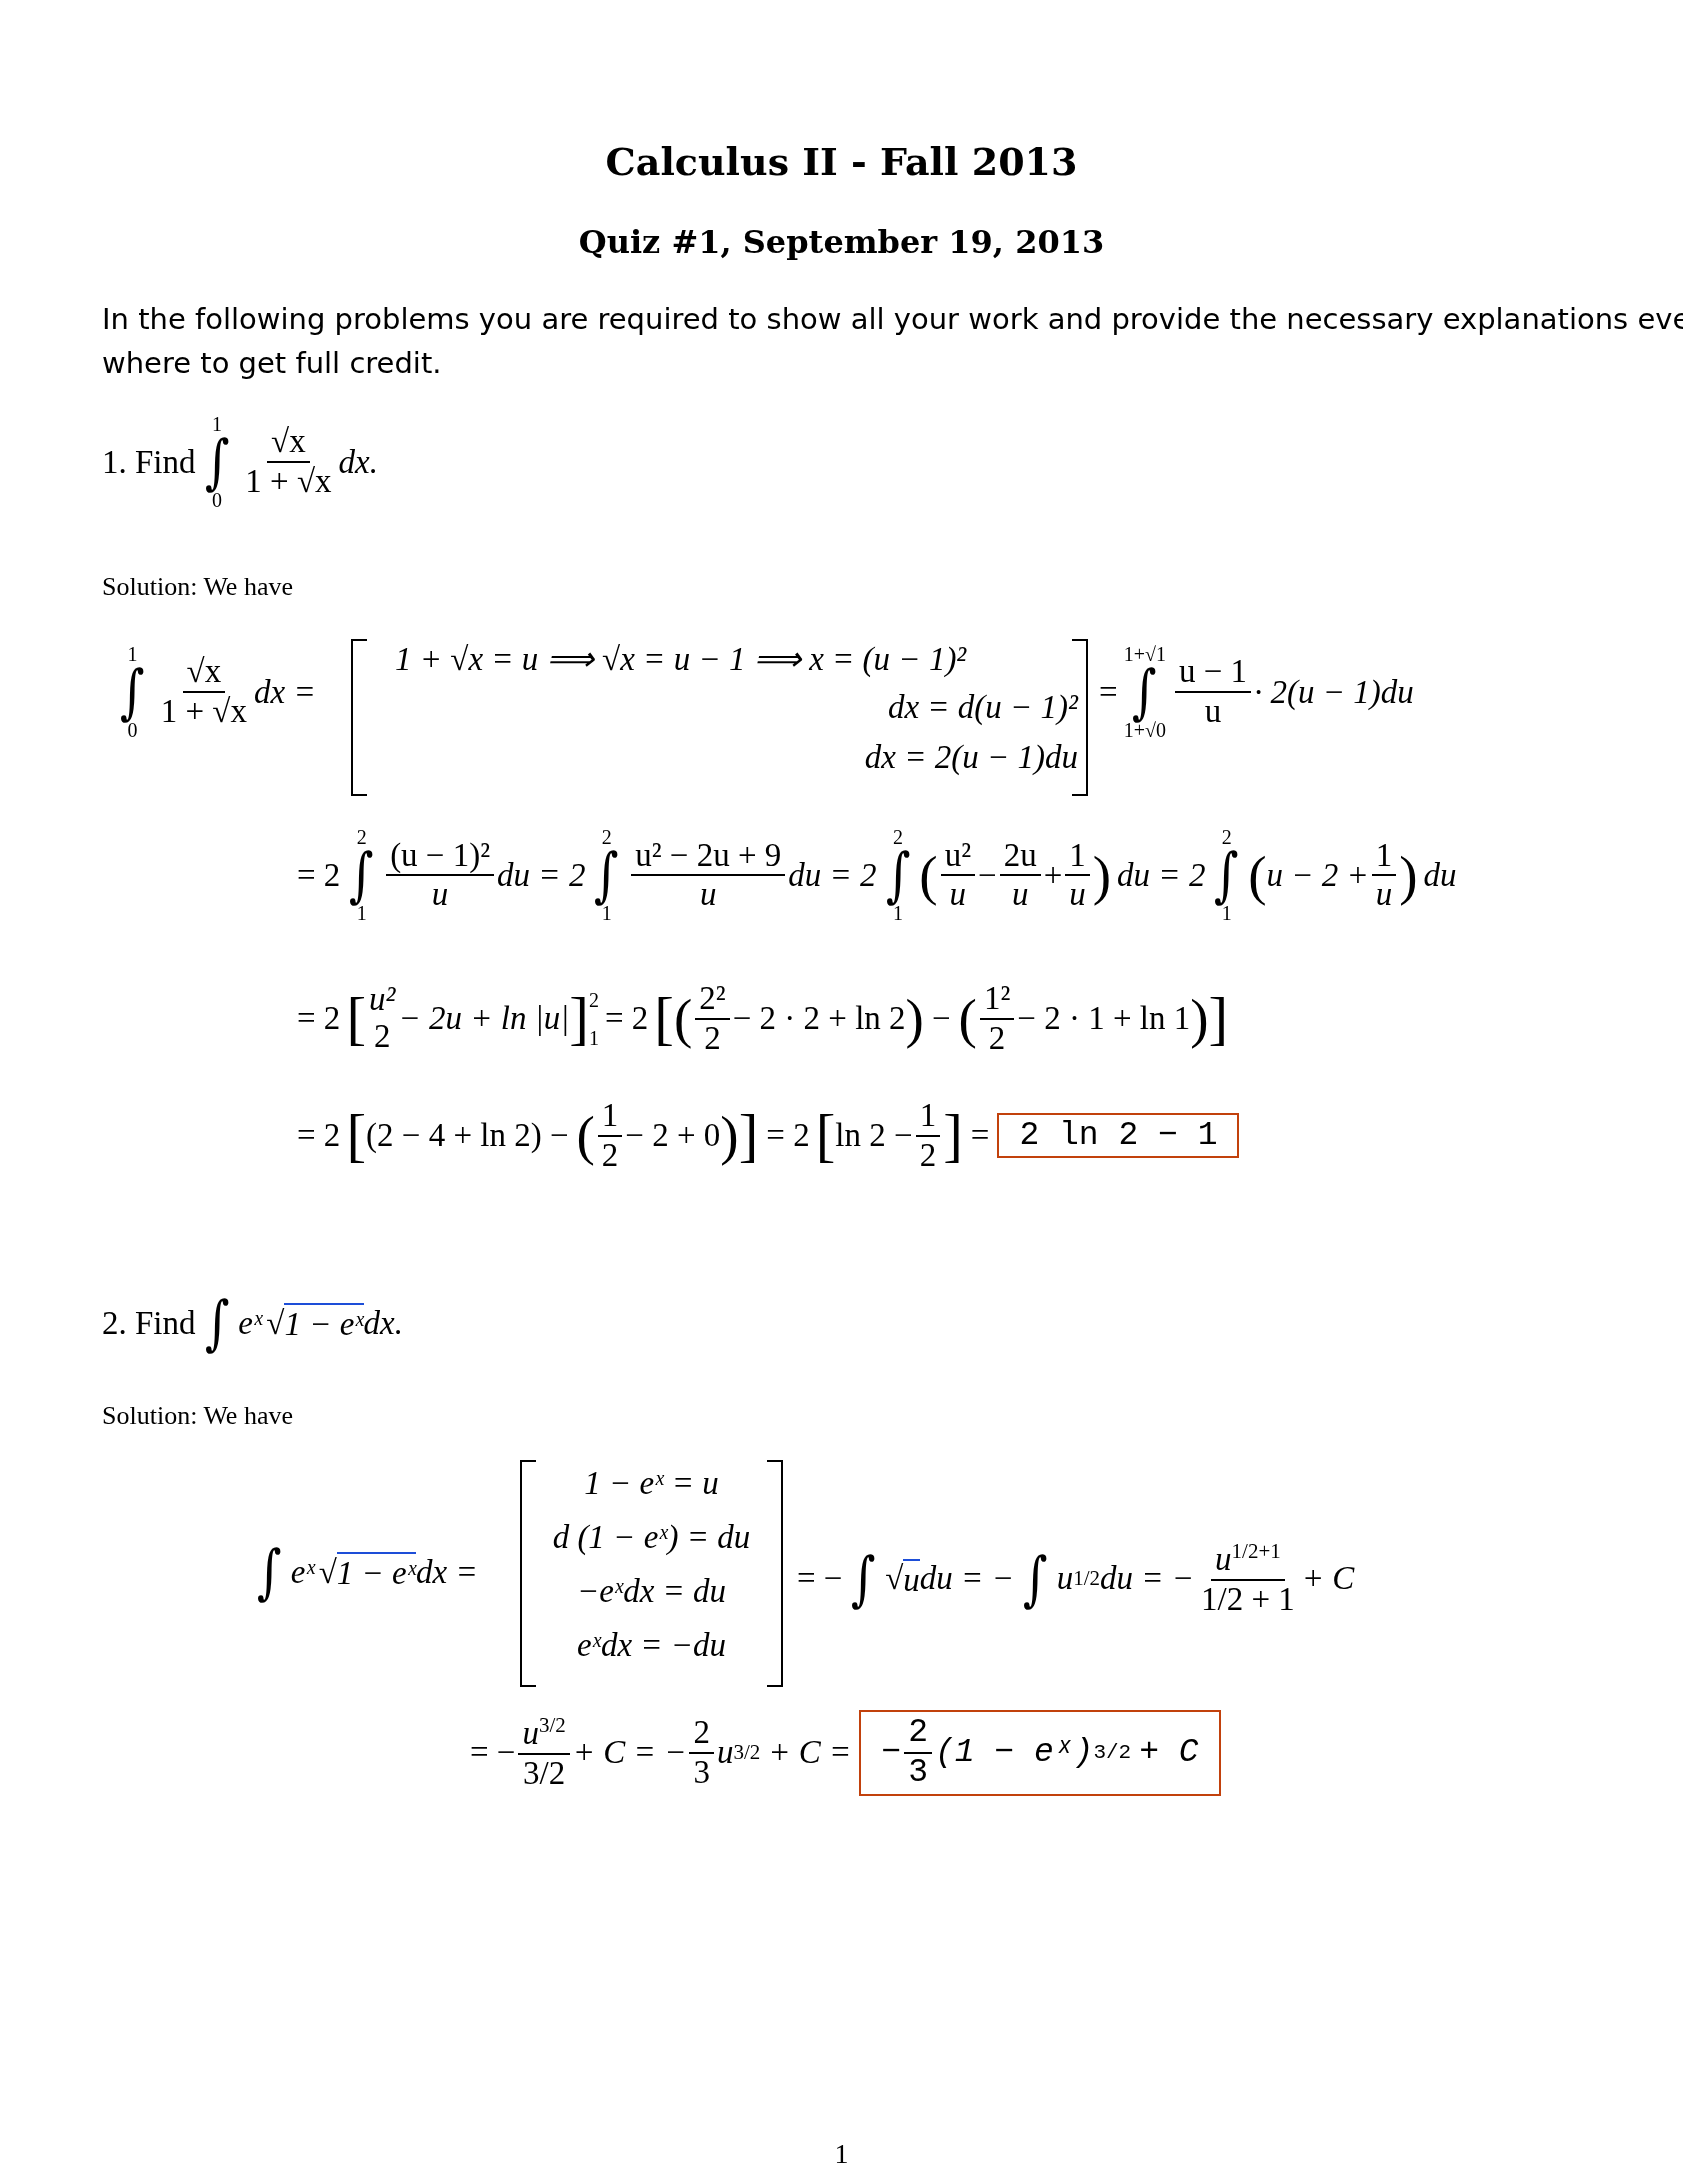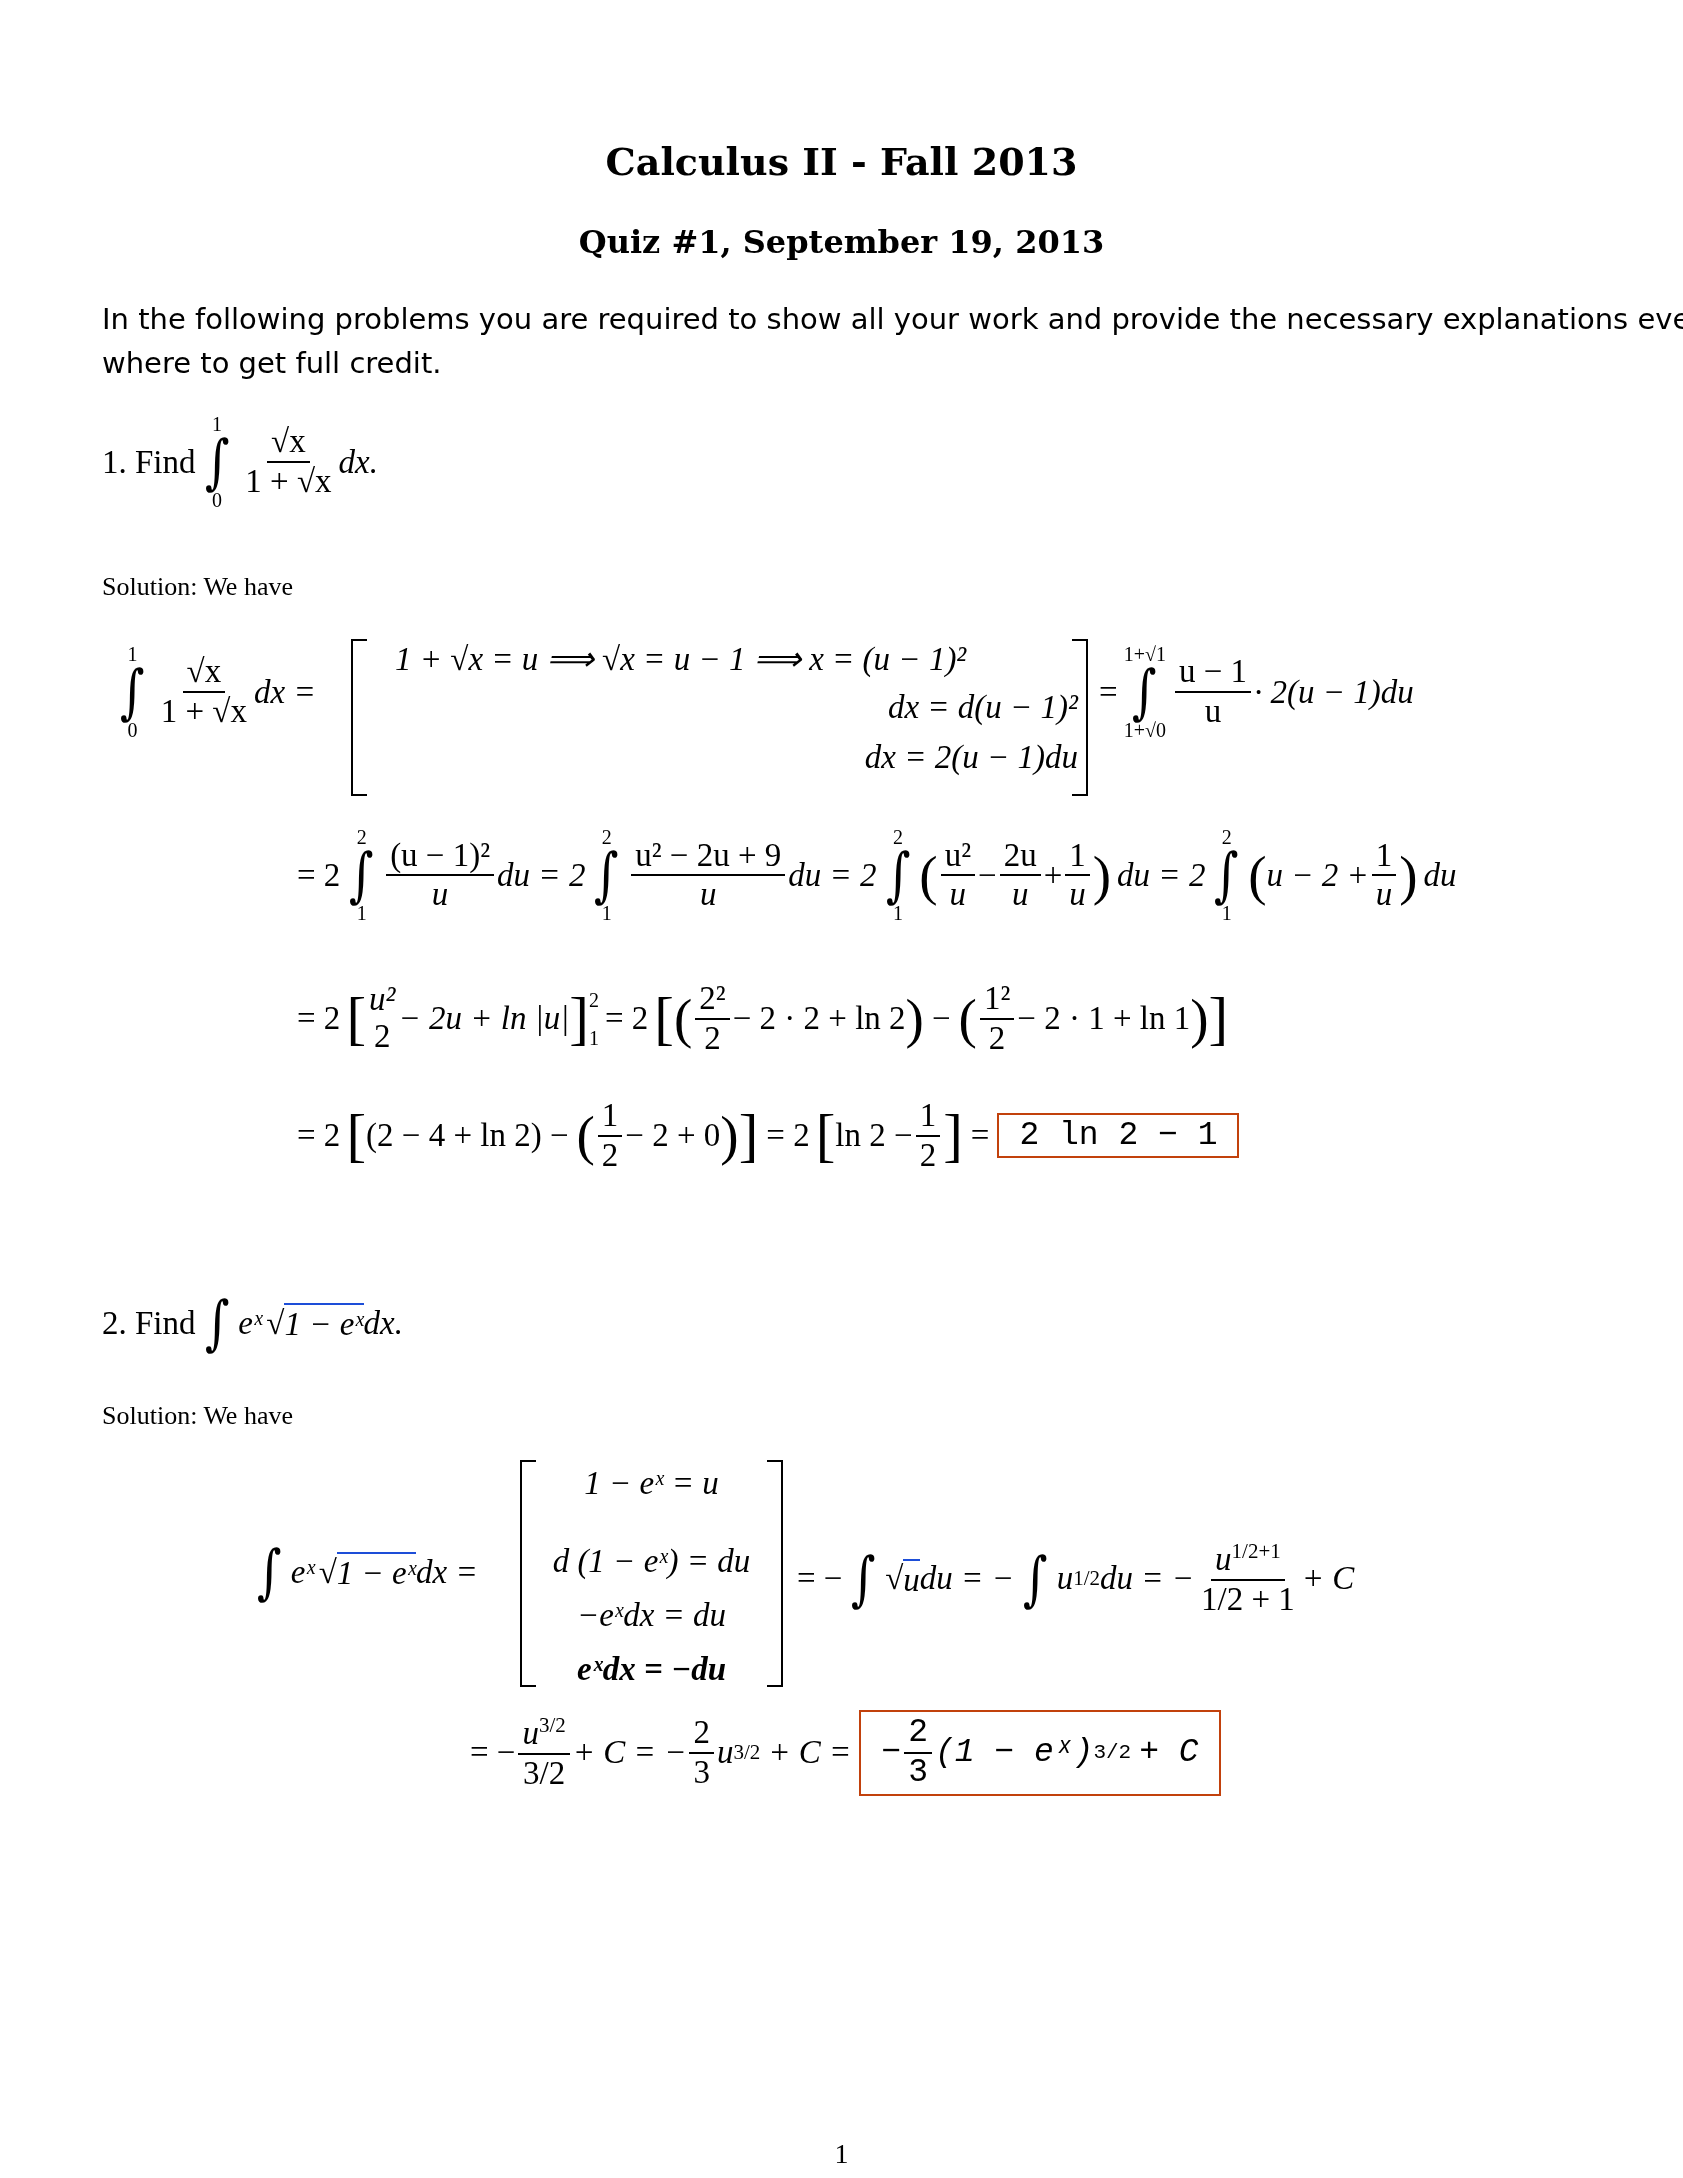--- a/index.html
+++ b/index.html
@@ -217,23 +217,23 @@
     </span>
   <i>eˣ</i>
   <span style="margin-left:4px;">√</span>
   <i class="sqrt">1 − eˣ</i>
   <i>dx =</i>
 </div>
 
 <div class="abs" style="left:520px; top:1460px; width:14px; height:223px; border:2px solid #000; border-right:none;"></div>
 <div class="abs m" style="left:540px; top:1465px; width:223px; text-align:center;">
   <div style="height:54px;"><i>1 − eˣ = u</i></div>
-  <div style="height:54px;margin-top:24px;"><i>d (1 − eˣ) = du</i></div>
+  <div style="height:54px;"><i>d (1 − eˣ) = du</i></div>
   <div style="height:54px;"><i>−eˣdx = du</i></div>
-  <div style="height:54px;font-weight:bold;"><i>eˣdx = −du</i></div>
+  <div style="height:54px;"><i>eˣdx = −du</i></div>
 </div>
 <div class="abs" style="left:767px; top:1460px; width:14px; height:223px; border:2px solid #000; border-left:none;"></div>
 
 <div class="abs m" style="left:797px; top:1539px; display:flex; align-items:center;">
   <span>= −</span>
   <span class="int">
       <span class="sym">∫</span>
     </span>
   <span>√</span>
   <i class="sqrt">u</i>

